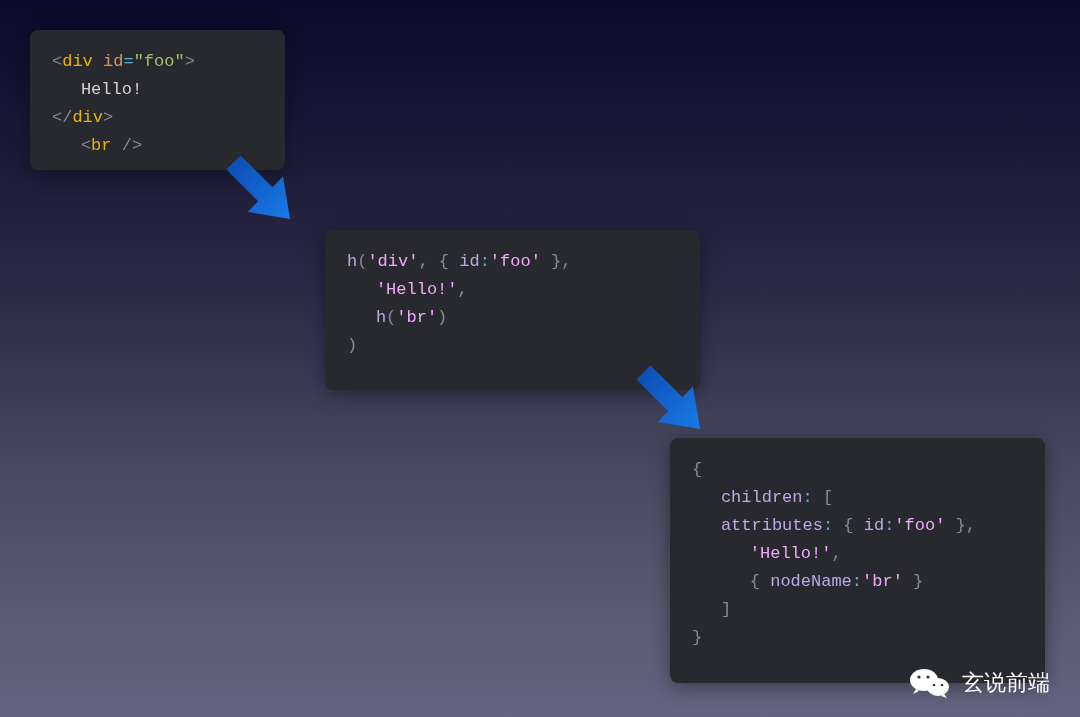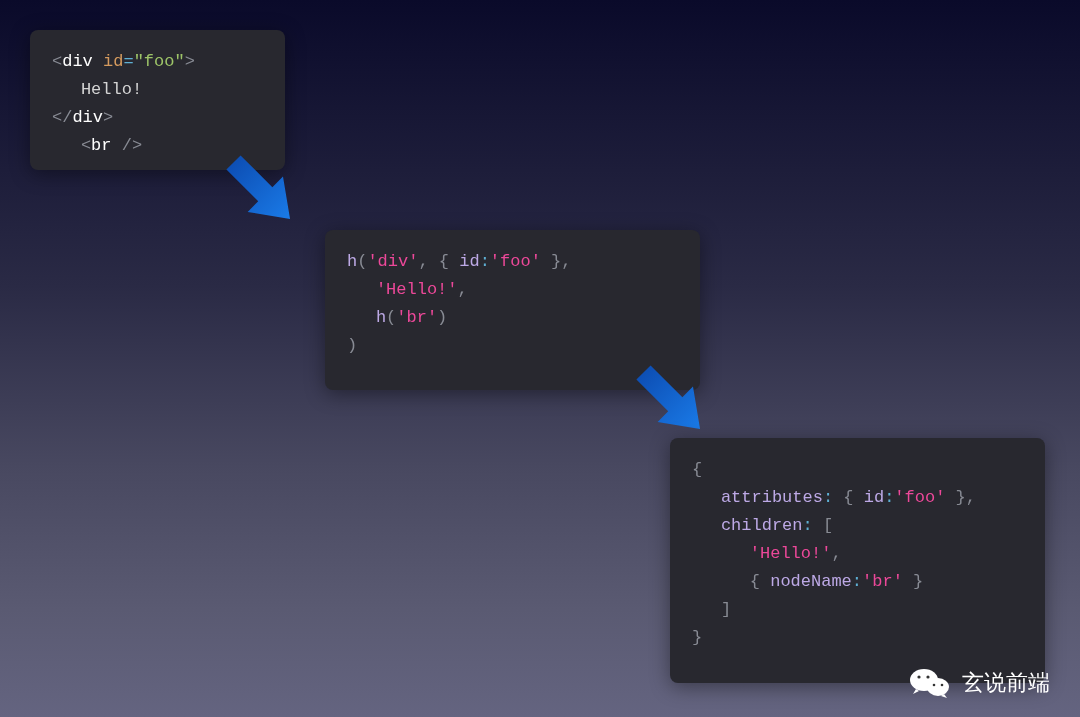--- a/index.html
+++ b/index.html
@@ -69,30 +69,30 @@
     height: 32px;
     position: relative;
   }
   .wechat-text {
     font-family: "PingFang SC", "Microsoft YaHei", sans-serif;
     font-size: 22px;
     color: #ffffff;
     font-weight: 400;
   }
   .tk-punc { color: #888b94; }
-  .tk-tag { color: #ffffff; }
+  .tk-tag { color: #eab308; }
   .tk-attr { color: #d49a5e; }
   .tk-eq { color: #5eb0d4; }
   .tk-str { color: #9dc468; }
   .tk-text { color: #d4d4d4; margin-top: 44px; }
   .tk-fn { color: #bda9e6; }
   .tk-paren { color: #888b94; }
   .tk-brace { color: #888b94; }
   .tk-key { color: #bda9e6; }
-  .tk-val { color: #ec4899; }
+  .tk-val { color: #f0abfc; }
   .tk-br { color: #5eb0d4; }
   .line { white-space: pre; }
   .indent1 { padding-left: 1.7em; }
   .indent2 { padding-left: 3.4em; }
 </style>
 </head>
 <body>
 
 <div class="code-box" id="box1">
   <div class="line"><span class="tk-punc">&lt;</span><span class="tk-tag">div</span><span class="tk-text"> </span><span class="tk-attr">id</span><span class="tk-eq">=</span><span class="tk-str">"foo"</span><span class="tk-punc">&gt;</span></div>
@@ -127,22 +127,22 @@
         <stop offset="0%" stop-color="#0d4fb5"></stop>
         <stop offset="100%" stop-color="#1a7be8"></stop>
       </linearGradient>
     </defs>
     <path d="M 5 25 L 50 25 L 50 10 L 85 35 L 50 60 L 50 45 L 5 45 Z" fill="url(#ag2)"></path>
   </svg>
 </div>
 
 <div class="code-box" id="box3">
   <div class="line"><span class="tk-brace">{</span></div>
+  <div class="line indent1"><span class="tk-key">children</span><span class="tk-br">: </span><span class="tk-brace">[</span></div>
   <div class="line indent1"><span class="tk-key">attributes</span><span class="tk-br">: </span><span class="tk-brace">{ </span><span class="tk-key">id</span><span class="tk-br">:</span><span class="tk-val">'foo'</span><span class="tk-brace"> }</span><span class="tk-punc">,</span></div>
-  <div class="line indent1"><span class="tk-key">children</span><span class="tk-br">: </span><span class="tk-brace">[</span></div>
   <div class="line indent2"><span class="tk-val">'Hello!'</span><span class="tk-punc">,</span></div>
   <div class="line indent2"><span class="tk-brace">{ </span><span class="tk-key">nodeName</span><span class="tk-br">:</span><span class="tk-val">'br'</span><span class="tk-brace"> }</span></div>
   <div class="line indent1"><span class="tk-brace">]</span></div>
   <div class="line"><span class="tk-brace">}</span></div>
 </div>
 
 <div class="footer-watermark">
   <div class="wechat-icon">
     <svg width="40" height="32" viewBox="0 0 40 32">
       <ellipse cx="14" cy="13" rx="14" ry="11" fill="#ffffff"></ellipse>

